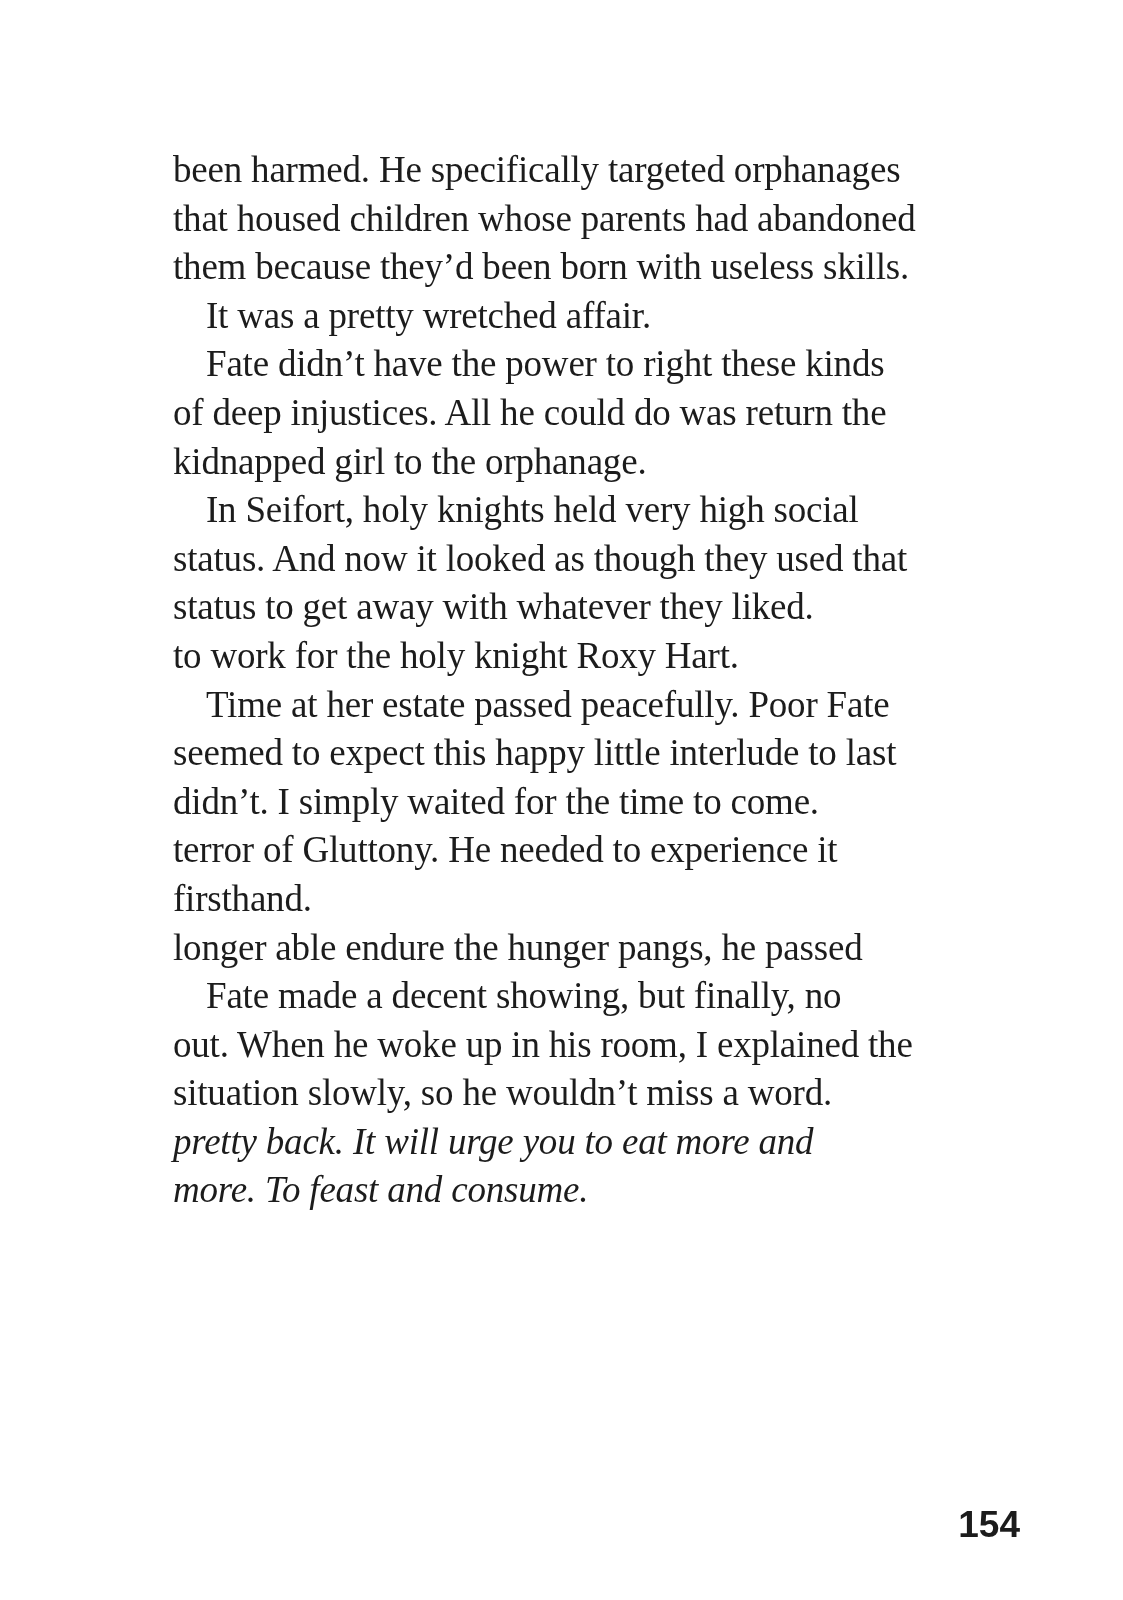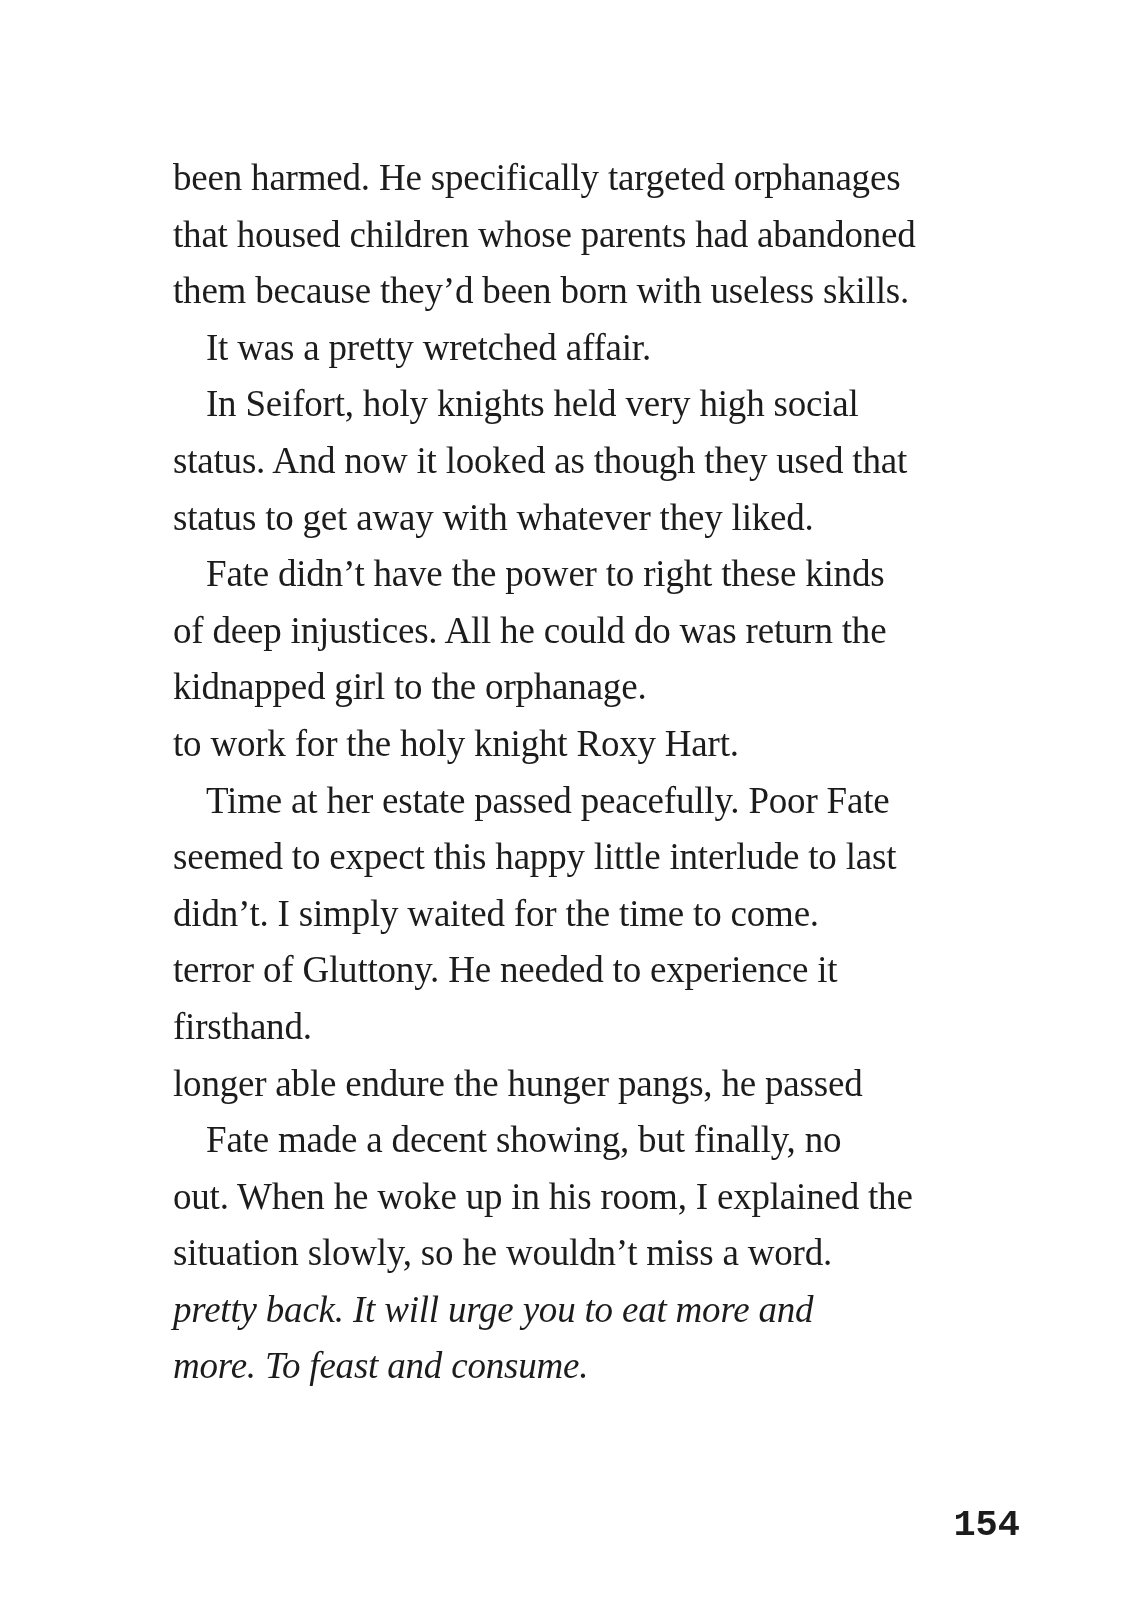--- a/index.html
+++ b/index.html
@@ -28,58 +28,57 @@
   p.paragraph {
     margin: 0;
     padding: 0;
   }
   p.paragraph.italic {
     font-style: italic;
   }
   .line {
     display: block;
     white-space: nowrap;
-    margin-top: 8px;
   }
   .line.indent {
     padding-left: 33px;
   }
   .page-number {
     position: absolute;
     right: 103px;
     top: 1506px;
-    font-family: Liberation Mono, monospace;
+    font-family: Liberation Sans, sans-serif;
     font-weight: 700;
     font-size: 37px;
     line-height: 38px;
     color: #1c1c1c;
   }
 </style>
 </head>
 <body>
 
 <div class="page" style="background: rgb(255, 255, 255);">
   <div class="text-block" style="color: rgb(28, 28, 28);">
       <p class="paragraph">
         <span class="line">been harmed. He specifically targeted orphanages</span>
         <span class="line">that housed children whose parents had abandoned</span>
         <span class="line">them because they’d been born with useless skills.</span>
       </p>
       <p class="paragraph">
         <span class="line indent">It was a pretty wretched affair.</span>
       </p>
       <p class="paragraph">
+        <span class="line indent">Fate didn’t have the power to right these kinds</span>
+        <span class="line">of deep injustices. All he could do was return the</span>
+        <span class="line">kidnapped girl to the orphanage.</span>
+      </p>
+      <p class="paragraph">
         <span class="line indent">In Seifort, holy knights held very high social</span>
         <span class="line">status. And now it looked as though they used that</span>
         <span class="line">status to get away with whatever they liked.</span>
-      </p>
-      <p class="paragraph">
-        <span class="line indent">Fate didn’t have the power to right these kinds</span>
-        <span class="line">of deep injustices. All he could do was return the</span>
-        <span class="line">kidnapped girl to the orphanage.</span>
       </p>
       <p class="paragraph">
         <span class="line">to work for the holy knight Roxy Hart.</span>
       </p>
       <p class="paragraph">
         <span class="line indent">Time at her estate passed peacefully. Poor Fate</span>
         <span class="line">seemed to expect this happy little interlude to last</span>
         <span class="line">didn’t. I simply waited for the time to come.</span>
       </p>
       <p class="paragraph">

